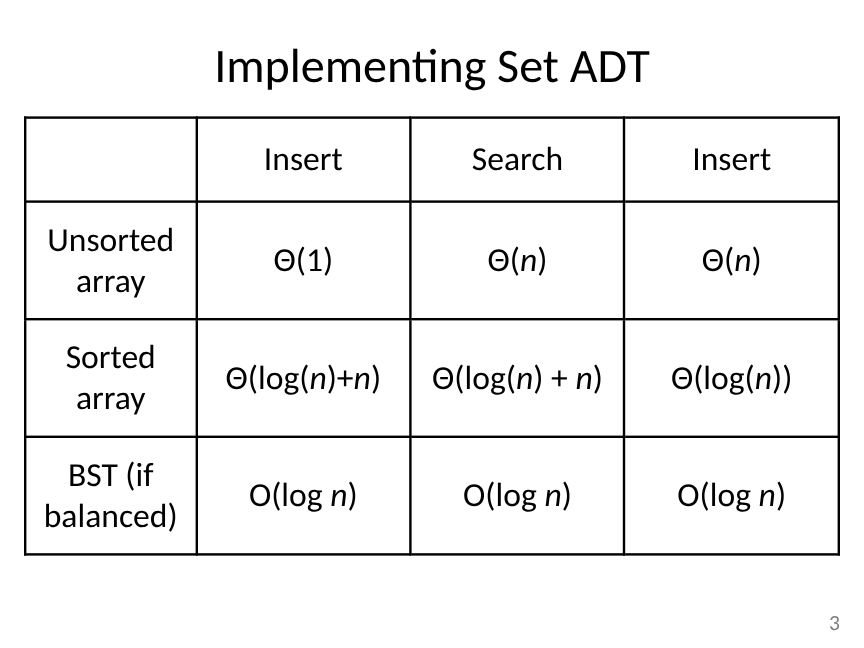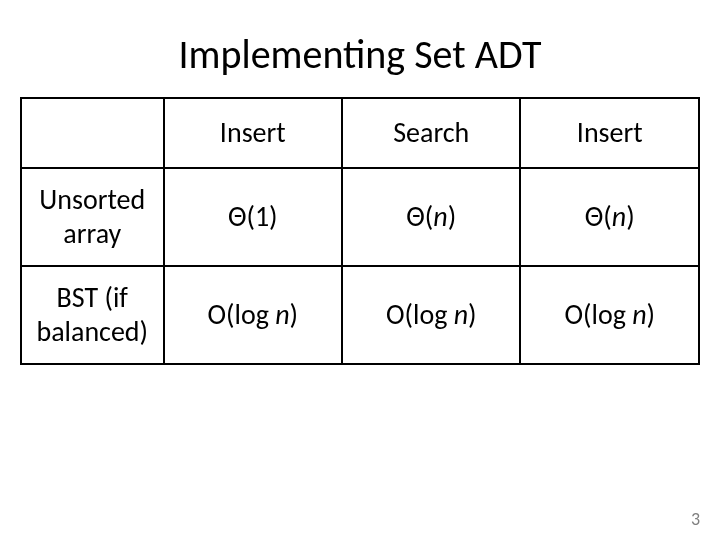--- a/index.html
+++ b/index.html
@@ -75,20 +75,27 @@
       <th>Insert</th>
     </tr>
     <tr class="body">
       <td class="rowlabel">Unsorted
 array</td>
       <td>Θ(1)</td>
       <td>Θ(<span class="italic">n</span>)</td>
       <td>Θ(<span class="italic">n</span>)</td>
     </tr>
     <tr class="body">
+      <td class="rowlabel">Sorted
+array</td>
+      <td>Θ(log(<span class="italic">n</span>)+<span class="italic">n</span>)</td>
+      <td>Θ(log(<span class="italic">n</span>) + <span class="italic">n</span>)</td>
+      <td>Θ(log(<span class="italic">n</span>))</td>
+    </tr>
+    <tr class="body">
       <td class="rowlabel">BST (if
 balanced)</td>
       <td>O(log <span class="italic">n</span>)</td>
       <td>O(log <span class="italic">n</span>)</td>
       <td>O(log <span class="italic">n</span>)</td>
     </tr>
   </tbody>
     </table>
 
   <div class="pagenum">3</div>

